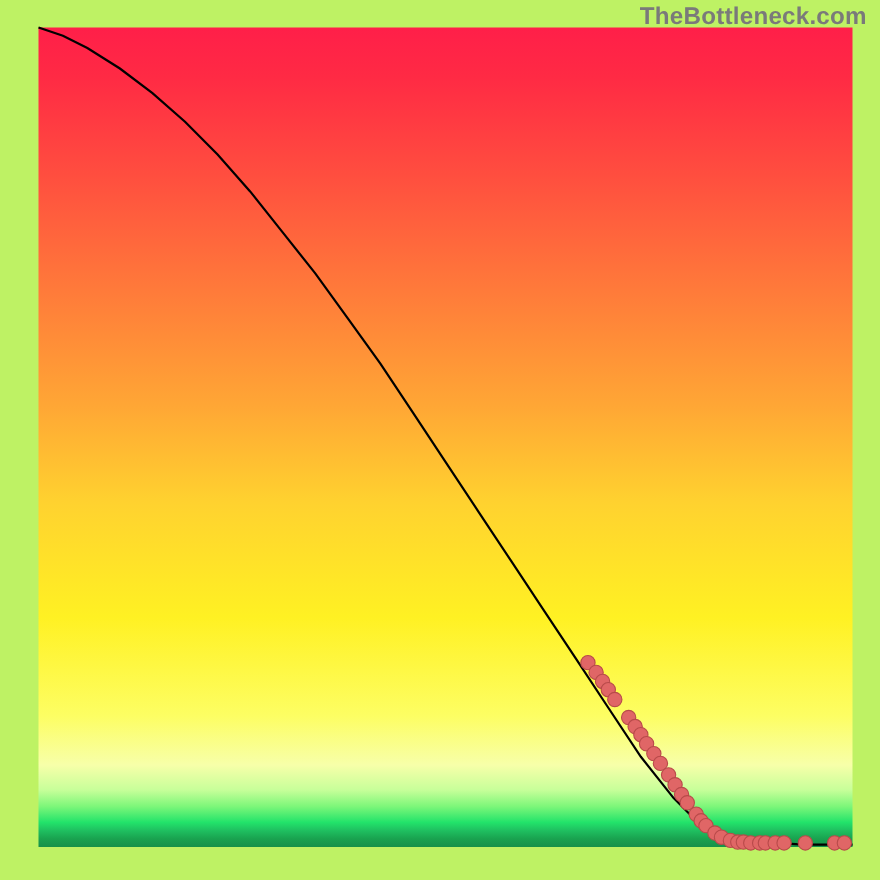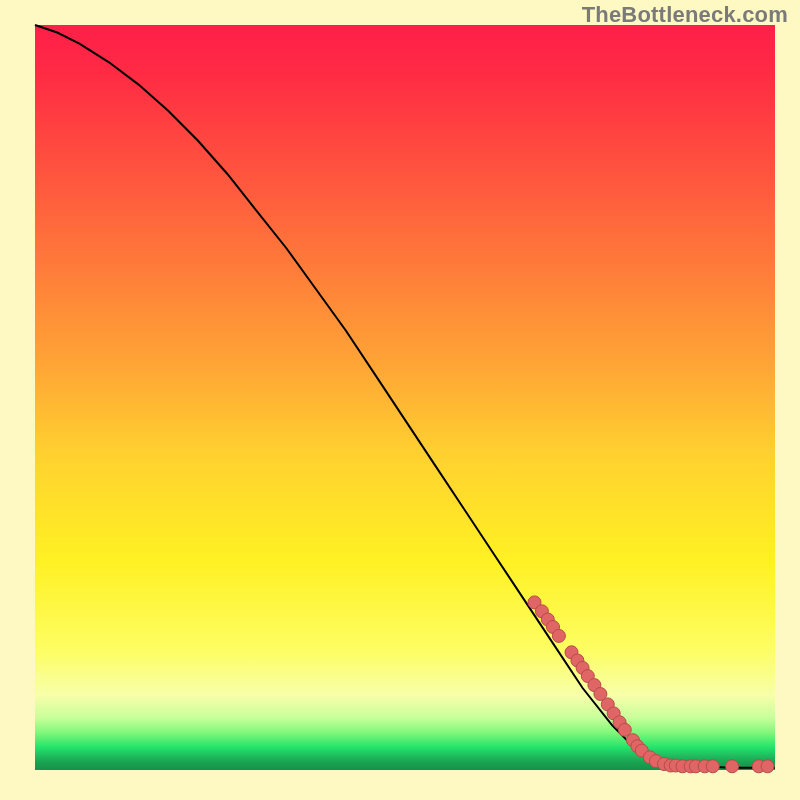--- a/index.html
+++ b/index.html
@@ -9,21 +9,21 @@
     height: 800px;
     background: #000;
     overflow: hidden;
   }
   .frame {
     position: absolute;
     left: 0;
     top: 0;
     width: 800px;
     height: 800px;
-    background: #fef9c3;
+    background: #bef264;
   }
   .watermark {
     position: absolute;
     top: 2px;
     right: 12px;
     font-family: Arial, Helvetica, sans-serif;
     font-size: 22px;
     font-weight: 600;
     color: #7a7a7a;
     letter-spacing: 0.2px;

